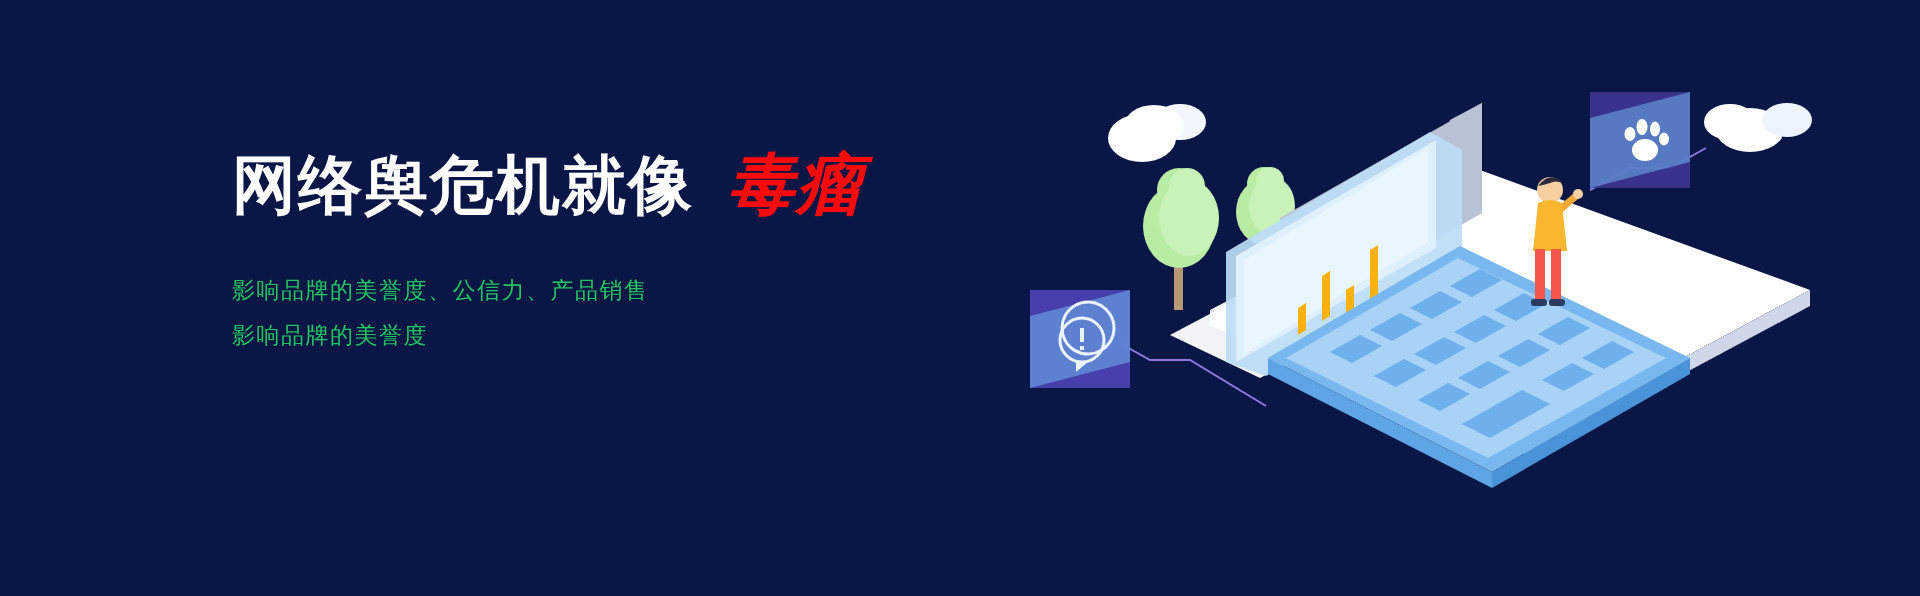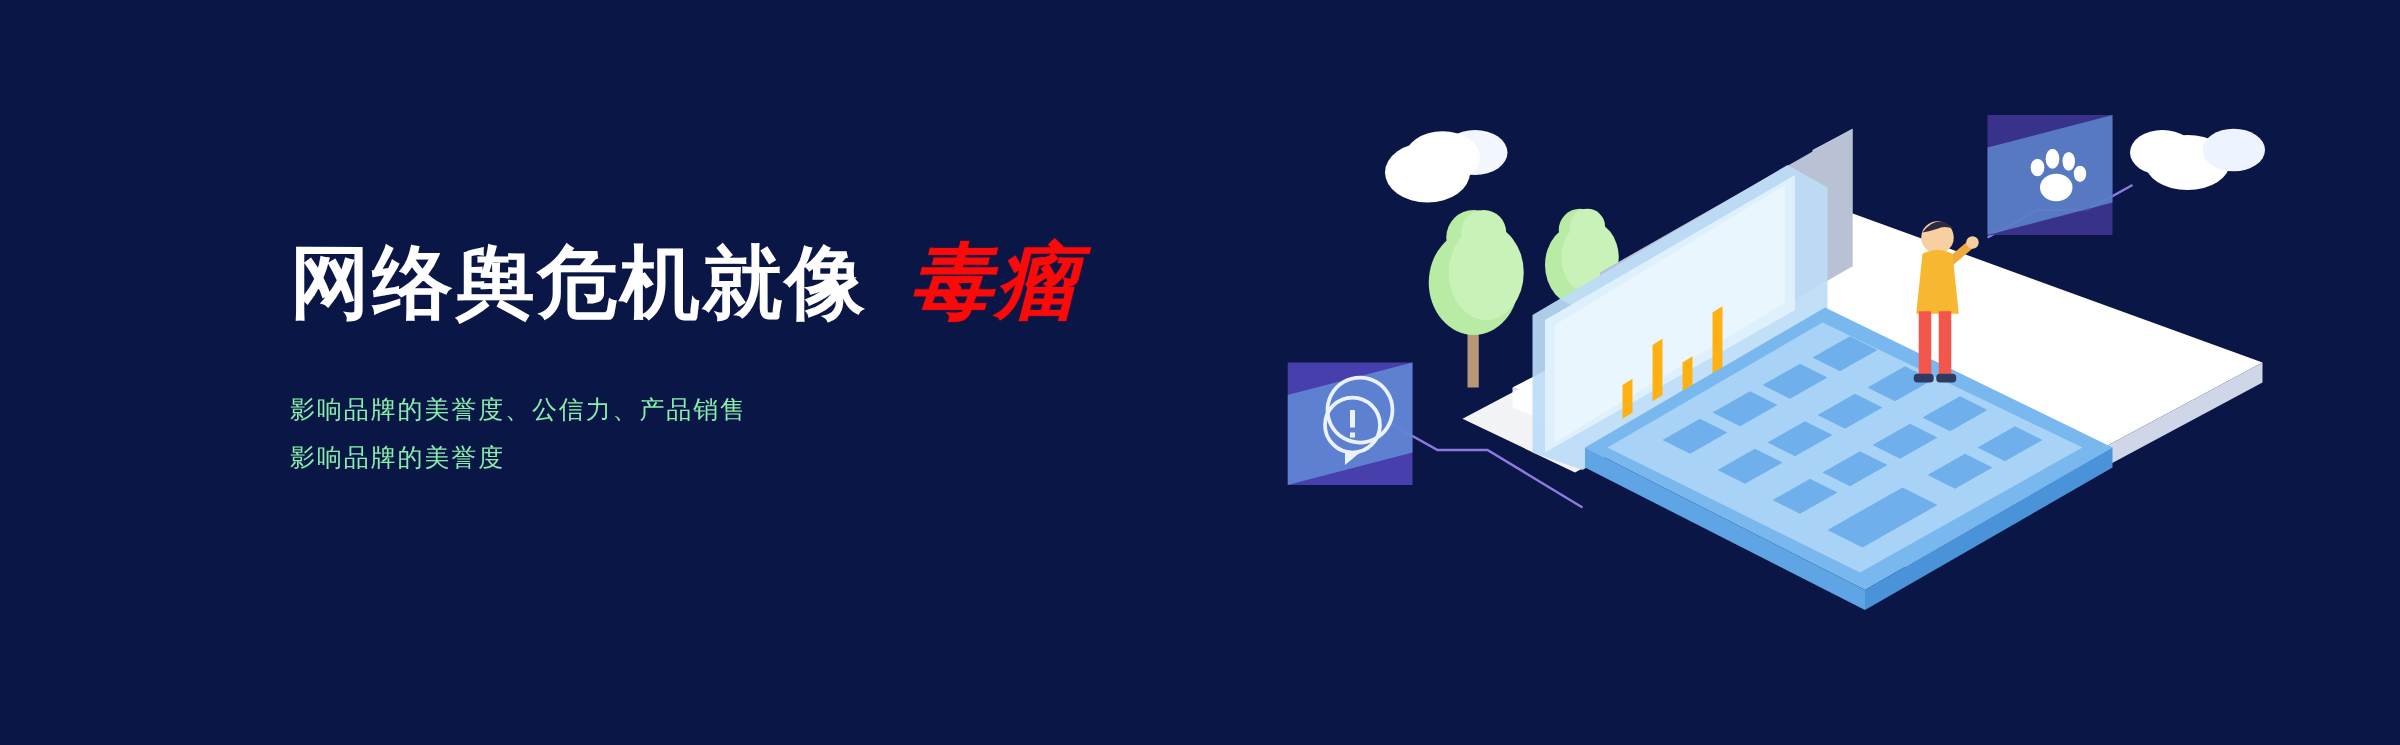--- a/index.html
+++ b/index.html
@@ -24,26 +24,25 @@
     letter-spacing:2px;
   }
   .headline .white{
     color:#ffffff;font-weight:700;
   }
   .headline .red{
     color:#fb0a0a;font-weight:700;
     margin-left:34px;font-size:66px;
     font-style:italic;
     text-shadow:0 0 1px #fb0a0a;
-    margin-top:41px;
   }
   .sub{
     margin-top:48px;
-    color:#86efac;
-    font-size:20px;
+    color:#22c55e;
+    font-size:23px;
     line-height:1.95;
     letter-spacing:1.5px;
     font-weight:400;
   }
   .sub-line{display:block;}
 
   
   .art{
     position:absolute;left:1030px;top:40px;
     width:880px;height:520px;

